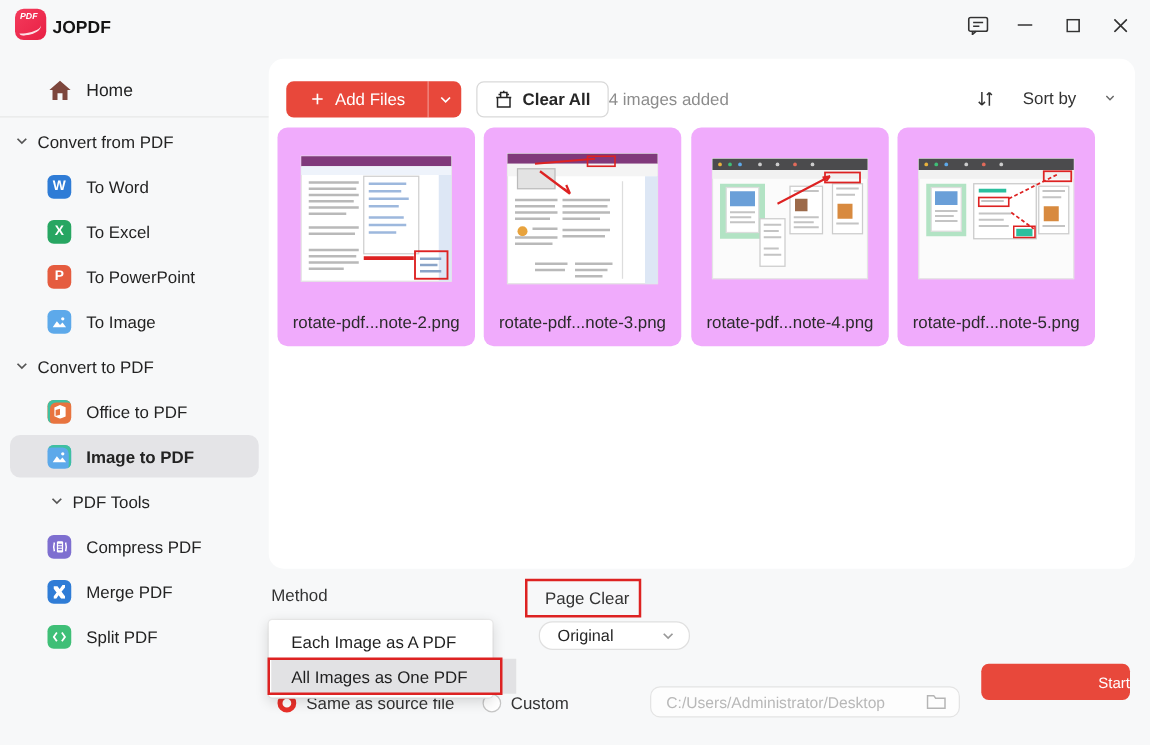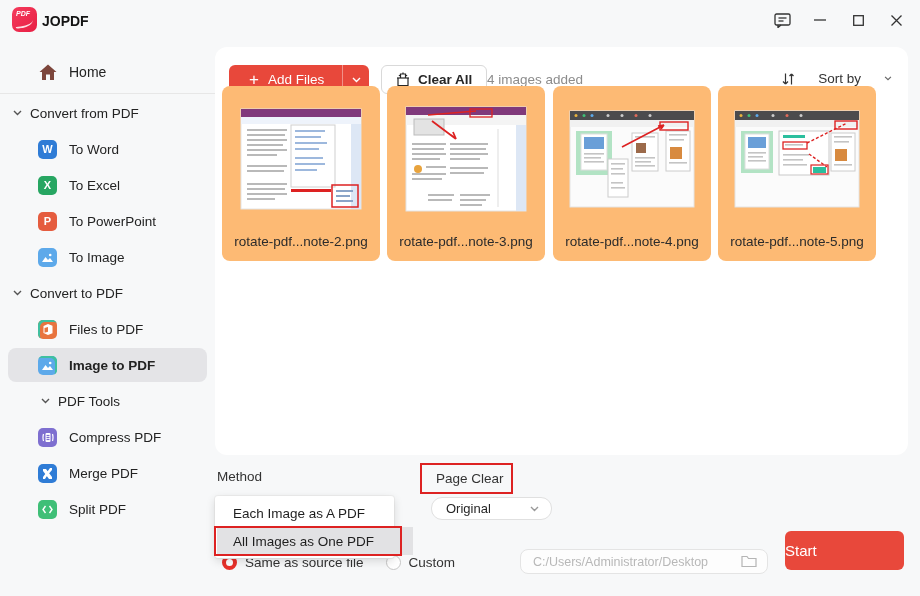--- a/index.html
+++ b/index.html
@@ -41,21 +41,21 @@
   .btn-add .divider { width:1px; height:29px; background:#ffffff66; }
   .btn-add .dd-part { width:26px; height:29px; display:flex; align-items:center; justify-content:center; }
 
   .btn-clear { left:381px; top:65px; height:29px; background:#fff; border:1px solid #d9d9d9; border-radius:6px;
     display:flex; align-items:center; padding:0 14px; cursor:pointer; color:#262626; }
   .btn-clear .txt { font-size:13.5px; font-weight:600; margin-left:8px; }
   .status-text { left:487px; top:72px; font-size:13.5px; color:#8c8c8c; }
   .sort-ctl { top:71px; right:28px; display:flex; align-items:center; gap:23px; cursor:pointer; color:#333; font-size:13.5px; }
 
   
-  .card { top:86px; width:158px; height:175px; background:#fdba74; border-radius:8px; cursor:pointer; }
+  .card { top:102px; width:158px; height:175px; background:#f0abfc; border-radius:8px; cursor:pointer; }
   .card .preview { position:absolute; left:11px; top:13px; width:136px; height:118px; }
   .card .fname { position:absolute; left:0; bottom:12px; width:100%; text-align:center; font-size:13.5px; color:#2b2b2b; }
 
   
   .opt-label { font-size:13.5px; color:#333; }
   .method-label { left:217px; top:469px; }
   .pagesize-box { left:420px; top:463px; width:93px; height:31px; border:2px solid #dd2222; }
   .pagesize-label { position:absolute; left:14px; top:6px; }
   .select-box { left:431px; top:497px; width:121px; height:23px; background:#fff; border:1px solid #e0e0e0;
     border-radius:11px; display:flex; align-items:center; justify-content:space-between; padding:0 12px 0 14px; cursor:pointer; }
@@ -72,22 +72,22 @@
   .radio-row { left:222px; top:555px; display:flex; align-items:center; z-index:5; }
   .radio { width:15px; height:15px; border-radius:50%; background:#fff; cursor:pointer; }
   .radio.sel { border:4.5px solid #e8302a; }
   .radio.unsel { border:1.5px solid #c6c6c6; }
   .radio-label { font-size:13.5px; color:#333; margin-left:8px; cursor:pointer; }
 
   .path-input { left:520px; top:549px; width:248px; height:25px; background:#fdfdfd; border:1px solid #e4e4e4;
     border-radius:8px; display:flex; align-items:center; padding:0 10px 0 12px; }
   .path-input input { border:none; outline:none; background:transparent; flex:1; font-family:"Liberation Sans",sans-serif;
     font-size:12.5px; color:#b8b8b8; }
-  .btn-start { left:785px; top:531px; width:119px; height:39px; background:#e8483b; border-radius:6px;
-    display:flex; align-items:center; justify-content:flex-start; color:#fff; font-size:15px; cursor:pointer; }
+  .btn-start { left:785px; top:531px; width:119px; height:29px; background:#e8483b; border-radius:6px;
+    display:flex; align-items:center; justify-content:flex-end; color:#fff; font-size:12px; cursor:pointer; }
 
   svg { display:block; }
 </style>
 </head>
 <body>
 
 <div class="abs logo">
   <span class="pdf-txt">PDF</span>
     <span class="swoosh"></span>
 </div>
@@ -164,21 +164,21 @@
       </svg>
   </span>
   <span class="txt">Convert to PDF</span>
 </div>
 <div class="abs side-row side-item" style="top:312px;">
   <span class="item-icon" style="background:#e8743f; box-shadow:2px 2px 0 #3fc0a0 inset;">
     <svg width="10" height="11" viewBox="0 0 10 11">
         <path d="M5 0 L9.5 1.8 V9.2 L5 11 L0.5 9 L5 7.8 V3 L1.5 4 V8.7 L0.5 9 V2 Z" fill="#fff"></path>
       </svg>
   </span>
-  <span class="txt">Files to PDF</span>
+  <span class="txt">Office to PDF</span>
 </div>
 <div class="abs side-row side-item" style="top:348px;font-weight:bold;">
   <span class="selected-bg"></span>
   <span class="item-icon" style="background:#5da9ea; box-shadow:-2px 2px 0 #3fc0a0 inset;">
     <svg width="11" height="9" viewBox="0 0 11 9">
         <path d="M0 9 L3.5 4 L6 7 L8 5 L11 9 Z" fill="#fff"></path>
         <circle cx="8.2" cy="2" r="1.3" fill="#fff"></circle>
       </svg>
   </span>
   <span class="txt">Image to PDF</span>

